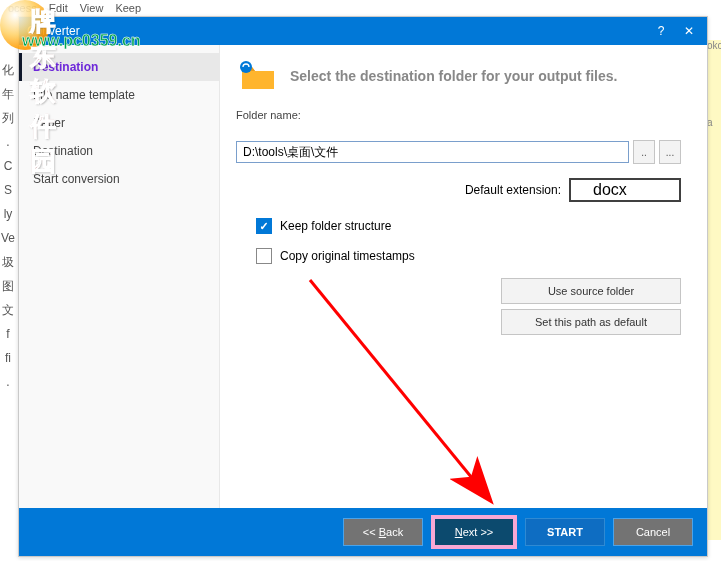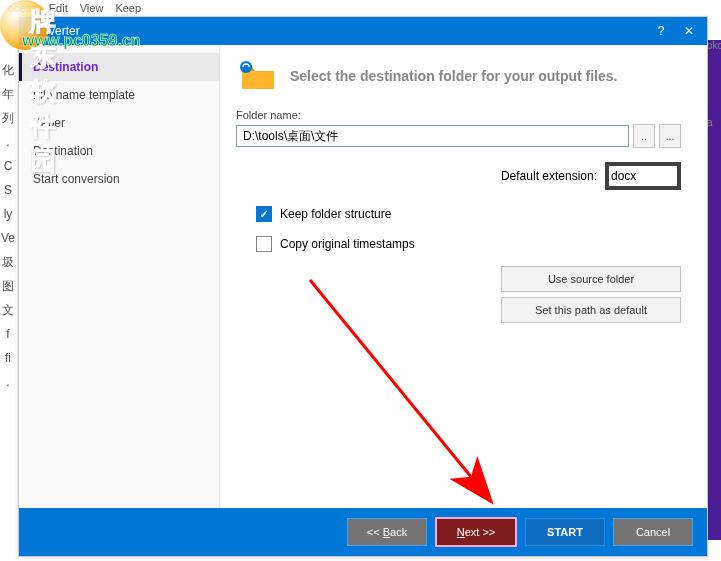--- a/index.html
+++ b/index.html
@@ -132,21 +132,21 @@
     font-size: 14px;
     font-weight: bold;
     color: #888;
   }
   .form-row {
     margin: 4px 10px 0 0;
   }
   .label {
     font-size: 11px;
     color: #444;
-    margin-bottom: 3px;
+    margin-bottom: 19px;
   }
   .path-row {
     display: flex;
     gap: 4px;
     align-items: center;
   }
   .path-input {
     flex: 1;
     height: 20px;
     border: 1px solid #7a9fcc;
@@ -170,23 +170,23 @@
   .ext-row {
     display: flex;
     justify-content: flex-end;
     align-items: center;
     gap: 8px;
     margin: 14px 10px 16px 0;
   }
   .ext-input {
     width: 64px;
     height: 20px;
-    border: 4px solid #404040;
-    padding: 0 2px;
-    font-size: 12px;
+    border: 2px solid #404040;
+    padding: 0 22px;
+    font-size: 16px;
   }
   .checks {
     margin: 8px 0 0 20px;
   }
   .check-row {
     display: flex;
     align-items: center;
     gap: 8px;
     margin: 14px 0;
   }
@@ -248,31 +248,31 @@
     align-items: center;
     justify-content: center;
     cursor: pointer;
   }
   .fbtn.primary {
     background: #0e6dc2;
     border-color: #2f8ad3;
     font-weight: bold;
   }
   .fbtn.next {
-    background: #7f1d1d;
-    border: 2px solid #f9a8d4;
+    background: #0c4a6e;
+    border: 4px solid #f9a8d4;
   }
   .fbtn u { text-decoration: underline; }
   .right-strip {
     position: absolute;
     right: 0;
     top: 40px;
     width: 14px;
     height: 500px;
-    background: #4c1d95;
+    background: #fef9c3;
     font-size: 10px;
     color: #888;
     overflow: hidden;
   }
   .left-strip {
     position: absolute;
     left: 0;
     top: 58px;
     width: 16px;
     height: 500px;

